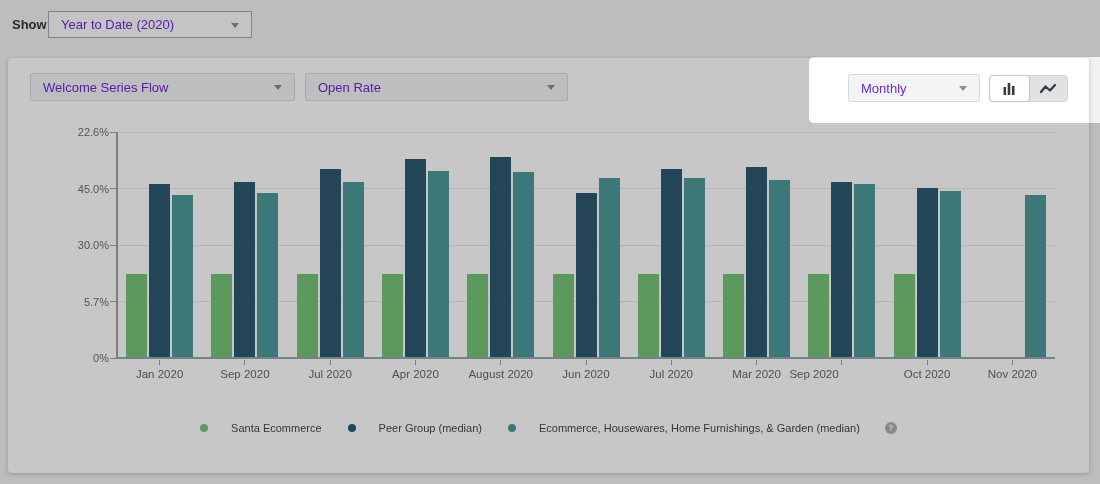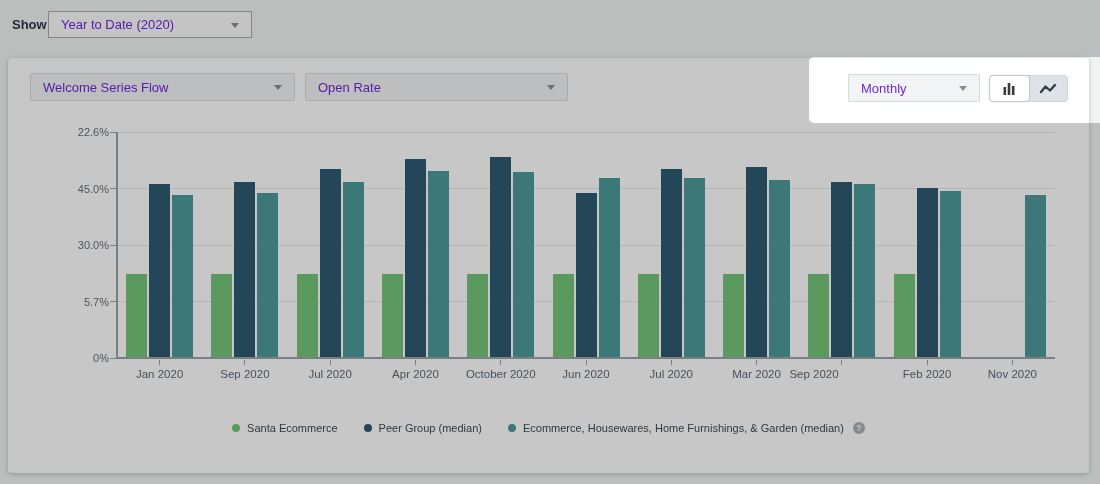--- a/index.html
+++ b/index.html
@@ -69,21 +69,21 @@
   }
   .xaxis-title{
     position:absolute;left:0;top:264px;width:100%;text-align:center;
     font-size:10px;color:#6e757b;
   }
   
   .legend{
     position:absolute;left:0;top:360px;width:100%;height:20px;
     display:flex;align-items:center;justify-content:center;gap:26px;
   }
-  .legend-item{display:flex;align-items:center;gap:7px;font-size:11px;color:#3f4951;cursor:pointer;}
+  .legend-item{display:flex;align-items:center;gap:23px;font-size:11px;color:#3f4951;cursor:pointer;}
   .legend-dot{width:8px;height:8px;border-radius:50%;}
   .help-icon{
     display:inline-flex;align-items:center;justify-content:center;
     width:12px;height:12px;border-radius:50%;background:#a9b0b5;color:#fff;
     font-size:8.5px;font-weight:bold;margin-left:2px;cursor:pointer;
   }
   
   .spotlight{
     position:absolute;left:809px;top:57px;width:301px;height:66px;border-radius:5px;
     box-shadow:0 0 0 3000px rgba(0,0,0,0.22);
@@ -167,21 +167,21 @@
         <div class="xcat-label" style="left: 213.182px;">Jul 2020</div>
         <div class="bar" style="left: 264.955px; height: 82.8667px; background: rgb(119, 197, 122);"></div>
         <div class="bar" style="left: 287.955px; height: 197.75px; background: rgb(45, 92, 115);"></div>
         <div class="bar" style="left: 310.955px; height: 186.45px; background: rgb(78, 154, 154);"></div>
         <div class="xtick-mark" style="left: 297.955px;"></div>
         <div class="xcat-label" style="left: 298.455px;">Apr 2020</div>
         <div class="bar" style="left: 350.227px; height: 82.8667px; background: rgb(119, 197, 122);"></div>
         <div class="bar" style="left: 373.227px; height: 199.633px; background: rgb(45, 92, 115);"></div>
         <div class="bar" style="left: 396.227px; height: 184.567px; background: rgb(78, 154, 154);"></div>
         <div class="xtick-mark" style="left: 383.227px;"></div>
-        <div class="xcat-label" style="left: 383.727px;">October 2020</div>
+        <div class="xcat-label" style="left: 383.727px;">August 2020</div>
         <div class="bar" style="left: 435.5px; height: 82.8667px; background: rgb(119, 197, 122);"></div>
         <div class="bar" style="left: 458.5px; height: 163.85px; background: rgb(45, 92, 115);"></div>
         <div class="bar" style="left: 481.5px; height: 178.917px; background: rgb(78, 154, 154);"></div>
         <div class="xtick-mark" style="left: 468.5px;"></div>
         <div class="xcat-label" style="left: 469px;">Jun 2020</div>
         <div class="bar" style="left: 520.773px; height: 82.8667px; background: rgb(119, 197, 122);"></div>
         <div class="bar" style="left: 543.773px; height: 188.333px; background: rgb(45, 92, 115);"></div>
         <div class="bar" style="left: 566.773px; height: 178.917px; background: rgb(78, 154, 154);"></div>
         <div class="xtick-mark" style="left: 553.773px;"></div>
         <div class="xcat-label" style="left: 554.273px;">Jul 2020</div>
@@ -192,21 +192,21 @@
         <div class="xcat-label" style="left: 639.545px;">Mar 2020</div>
         <div class="bar" style="left: 691.318px; height: 82.8667px; background: rgb(119, 197, 122);"></div>
         <div class="bar" style="left: 714.318px; height: 175.15px; background: rgb(45, 92, 115);"></div>
         <div class="bar" style="left: 737.318px; height: 173.267px; background: rgb(78, 154, 154);"></div>
         <div class="xtick-mark" style="left: 724.318px;"></div>
         <div class="xcat-label" style="left: 697px;">Sep 2020</div>
         <div class="bar" style="left: 776.591px; height: 82.8667px; background: rgb(119, 197, 122);"></div>
         <div class="bar" style="left: 799.591px; height: 169.5px; background: rgb(45, 92, 115);"></div>
         <div class="bar" style="left: 822.591px; height: 165.733px; background: rgb(78, 154, 154);"></div>
         <div class="xtick-mark" style="left: 809.591px;"></div>
-        <div class="xcat-label" style="left: 810.091px;">Feb 2020</div>
+        <div class="xcat-label" style="left: 810.091px;">Oct 2020</div>
         <div class="bar" style="left: 907.864px; height: 161.967px; background: rgb(78, 154, 154);"></div>
         <div class="xtick-mark" style="left: 894.864px;"></div>
         <div class="xcat-label" style="left: 895.364px;">Nov 2020</div>
       </div>
     <div class="legend" id="legend">
         <div class="legend-item">
           <span class="legend-dot" style="background: rgb(119, 197, 122);"></span>
           <span>Santa Ecommerce</span>
         </div>
         <div class="legend-item">

